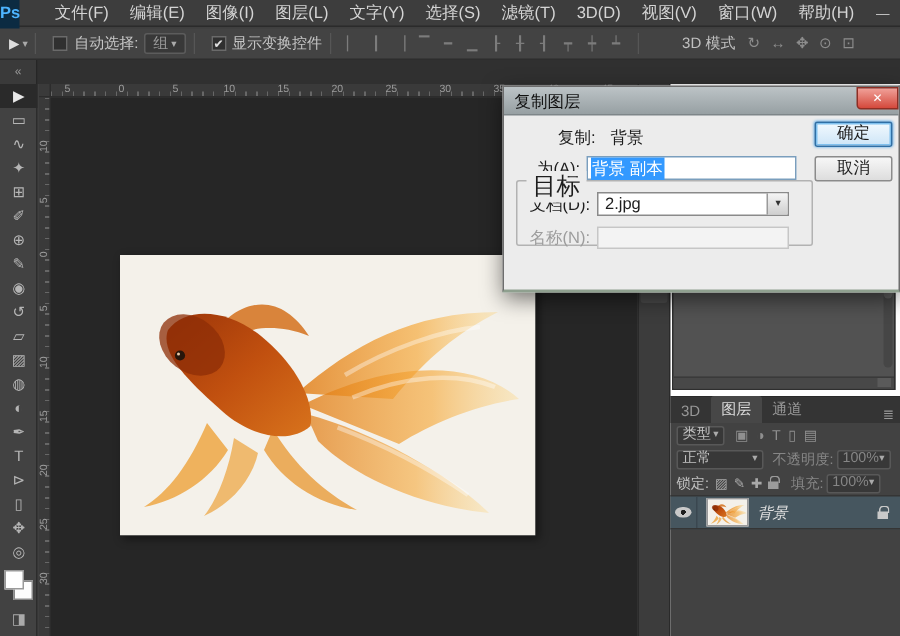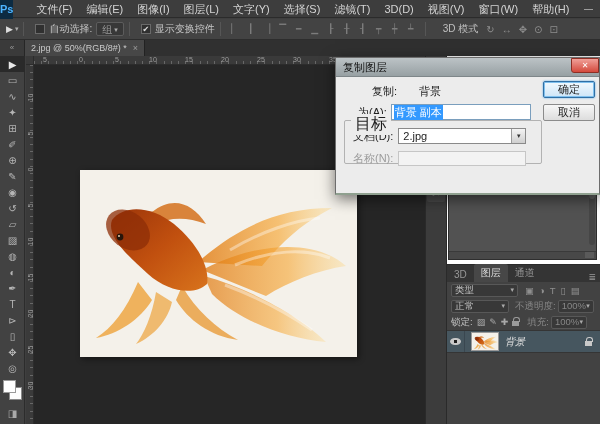--- a/index.html
+++ b/index.html
@@ -21,21 +21,21 @@
     border-bottom:1px solid #2d2d2d; display:flex; align-items:center; font-size:10px; color:#c6c6c6; }
   .opt-sep { width:1px; height:14px; background:#2f2f2f; border-right:1px solid #565656; margin:0 5px; }
   .opt-toolicon { margin-left:6px; font-size:9px; color:#ddd; }
   .caret { font-size:7px; color:#aaa; margin-left:2px; }
   .cbx { width:10px; height:10px; background:#303030; border:1px solid #6a6a6a; margin:0 4px 0 6px;
     display:inline-flex; align-items:center; justify-content:center; font-size:8px; color:#e0e0e0; }
   .opt-drop { background:#383838; border:1px solid #5c5c5c; border-radius:2px; padding:0 5px;
     margin-left:4px; height:14px; line-height:13px; color:#9a9a9a; display:flex; align-items:center; }
   .align-icons { display:flex; gap:4px; margin:0 3px; color:#7c7c7c; font-size:9px; }
   .align-icons span { width:12px; text-align:center; }
-  #threedmode { margin-left:12px; color:#c0c0c0; }
+  #threedmode { margin-left:24px; color:#c0c0c0; }
   .threed-icons { display:flex; gap:7px; margin-left:8px; color:#8d8d8d; font-size:10px; }
 
   
   #tabrow { position:absolute; left:0; top:40px; width:600px; height:16px; background:#303030; display:flex; }
   #toolcollapse { width:25px; height:16px; background:#3a3a3a; border-right:1px solid #262626;
     color:#9a9a9a; font-size:8px; text-align:center; line-height:15px; }
   #doctab { background:#474747; color:#c9c9c9; font-size:9px; padding:0 6px; line-height:16px;
     border-right:1px solid #222; display:flex; align-items:center; gap:6px; }
   #doctab .tabclose { color:#9a9a9a; font-size:9px; }
 
@@ -107,21 +107,21 @@
 
   
   #dialog { position:absolute; left:335px; top:57px; width:265px; height:138px; background:#ececec;
     border:1px solid #6d6d6d; border-bottom:2px solid #8fa08f; box-shadow:0 4px 14px rgba(0,0,0,.55); z-index:10; font-size:11px; color:#1d1d1d; }
   #dlg-title { height:19px; background:linear-gradient(#bcc3c6,#97a0a3); display:flex; align-items:center;
     padding-left:7px; font-size:11px; color:#111; border-bottom:1px solid #7e8689; }
   #dlg-close { position:absolute; right:0; top:0; width:28px; height:15px;
     background:linear-gradient(#f0a098,#d4493c); border:1px solid #8e2e24; border-radius:0 0 0 3px;
     color:#fff; font-size:8px; text-align:center; line-height:14px; }
   .dlg-row { display:flex; align-items:center; }
-  #dlg-r1 { margin:7px 0 0 36px; gap:22px; }
+  #dlg-r1 { margin:7px 0 0 36px; gap:10px; }
   #dlg-r2 { margin:5px 0 0 22px; gap:4px; }
   #as-input { width:140px; height:16px; background:#fff; border:1px solid #7a9ebd; padding:0 2px;
     display:flex; align-items:center; font-size:11px; }
   #as-input .sel { background:#3399ff; color:#fff; padding:0 1px; }
   #dlg-group { position:absolute; left:8px; top:62px; width:198px; height:44px; border:1px solid #b2b2b2; border-radius:2px; }
   #dlg-group-label { position:absolute; left:6px; top:-7px; background:#ececec; padding:0 4px; font-size:16px; }
   .grp-row { display:flex; align-items:center; margin:7px 0 0 8px; gap:5px; }
   #doc-drop { width:128px; height:16px; background:#fff; border:1px solid #8a8a8a; display:flex;
     align-items:center; padding-left:4px; font-size:11px; position:relative; }
   #doc-drop .dbtn { position:absolute; right:0; top:0; width:14px; height:14px;
@@ -193,24 +193,20 @@
       <span>↻</span>
       <span>↔</span>
       <span>✥</span>
       <span>⊙</span>
       <span>⊡</span>
     </span>
   </div>
 
   <div id="tabrow">
     <div id="toolcollapse">«</div>
-    <div id="doctab">
-      <span>2.jpg @ 50%(RGB/8#) *</span>
-      <span class="tabclose">×</span>
-    </div>
   </div>
 
   <div id="toolbar">
     <div class="tool selected">
         <span>▶</span>
       </div>
     <div class="tool">
         <span>▭</span>
       </div>
     <div class="tool">
@@ -353,21 +349,21 @@
     </div>
 
     <div id="layerspanel">
       <div id="ltabs">
         <span class="ltab">3D</span>
         <span class="ltab active">图层</span>
         <span class="ltab">通道</span>
         <span id="panelmenu">≣</span>
       </div>
       <div class="lrow">
-        <span class="lctrl" style="width:67px">
+        <span class="lctrl" style="width:32px">
           <span>类型</span>
             <span class="caret">▾</span>
         </span>
         <span class="filter-icons">
           <span>▣</span>
           <span>◑</span>
           <span>T</span>
           <span>▯</span>
           <span>▤</span>
         </span>

